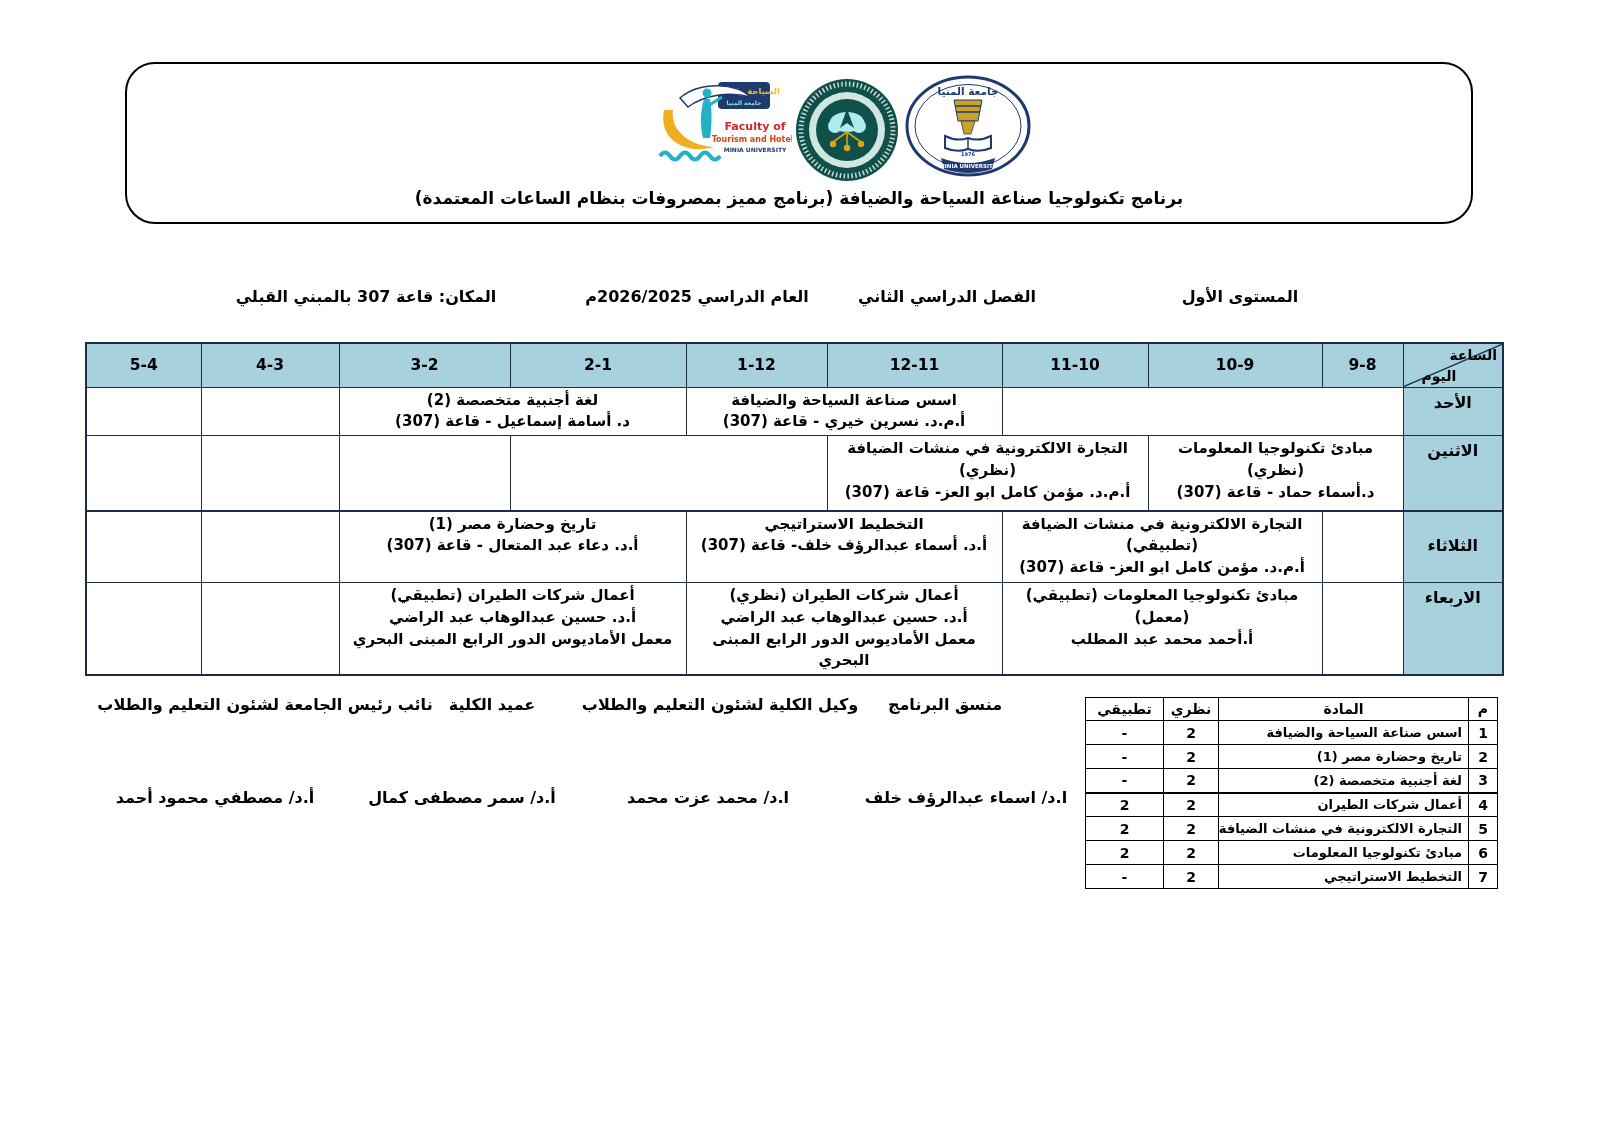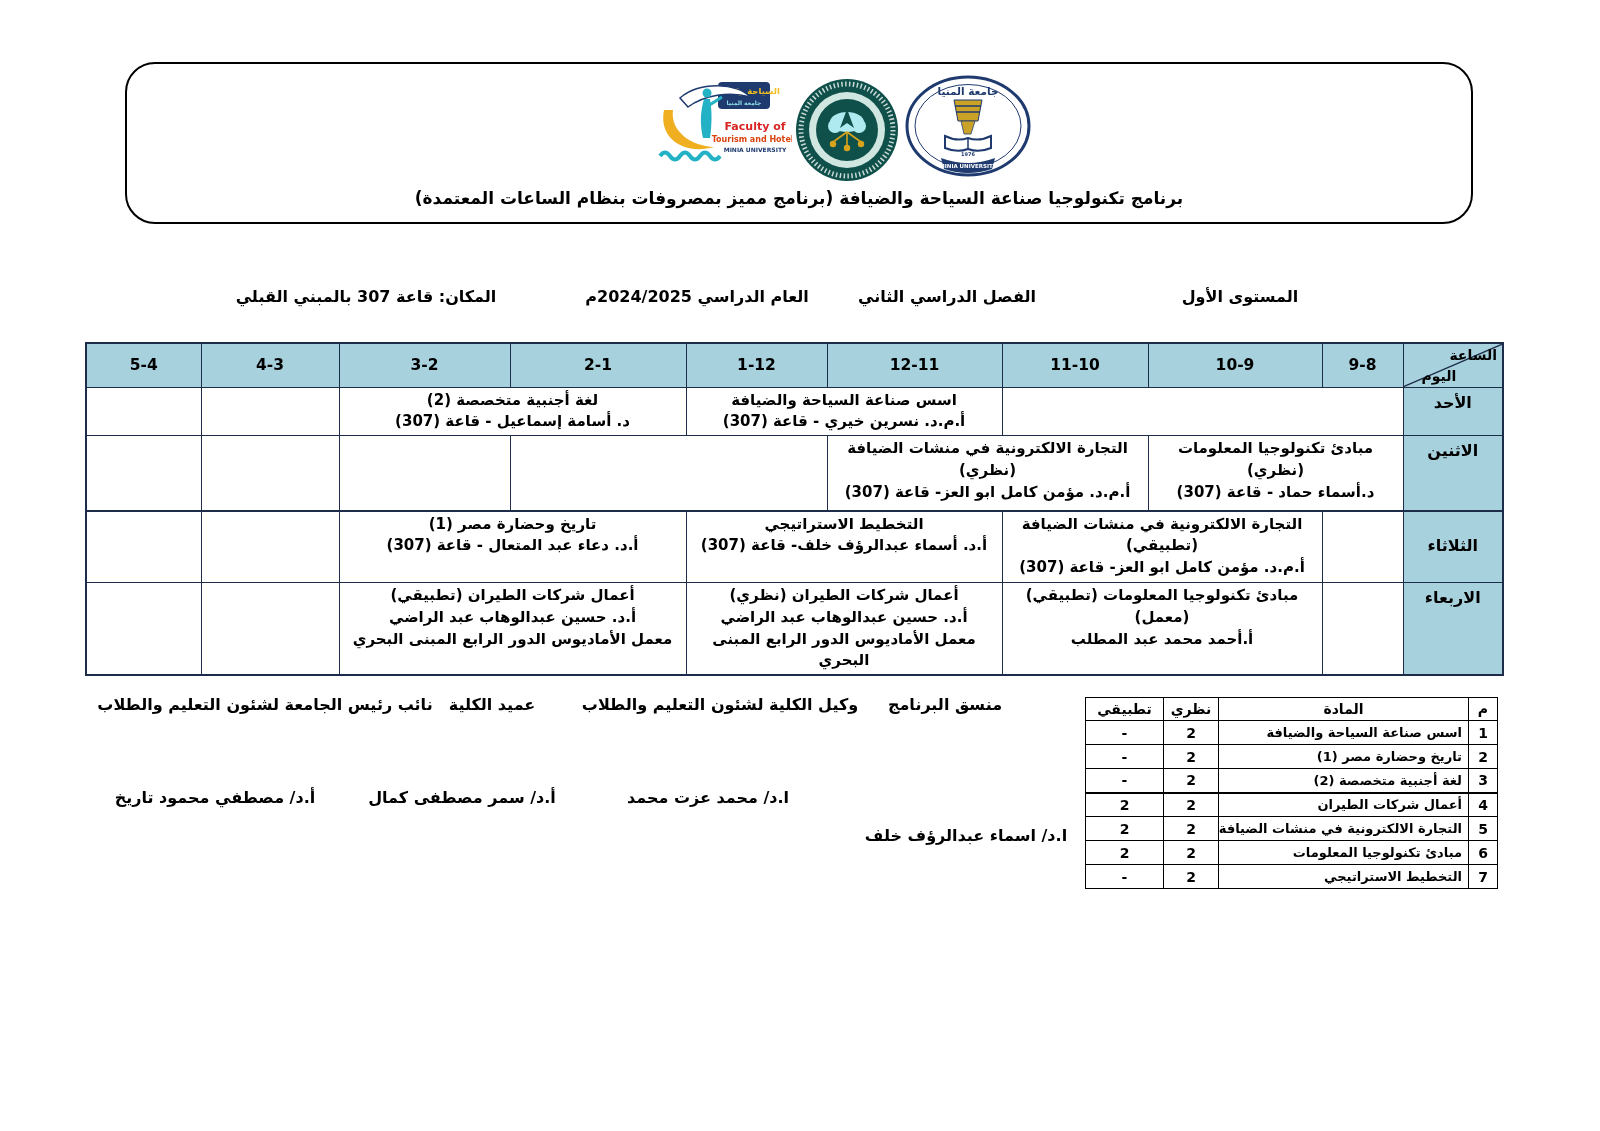--- a/index.html
+++ b/index.html
@@ -50,21 +50,21 @@
   #tt .c-top{position:absolute;top:3px;right:5px;font-size:14px;}
   #tt .c-bottom{position:absolute;bottom:3px;left:18px;font-size:14px;}
   #tt .cl{line-height:1.45;}
 
   
   .sig{position:absolute;transform:translateX(-50%);white-space:nowrap;
     font-weight:bold;font-size:16px;direction:rtl;}
   .sig-title{top:695px;}
   .sig-name{top:788px;}
   .st0{left:945px;} .st1{left:720px;} .st2{left:492px;} .st3{left:265px;}
-  .sn0{left:966px;margin-top:38px;} .sn1{left:708px;} .sn2{left:462px;} .sn3{left:215px;}
+  .sn0{left:966px;} .sn1{left:708px;} .sn2{left:462px;} .sn3{left:215px;}
 
   
   #courses{position:absolute;left:1085px;top:697px;border-collapse:collapse;
     table-layout:fixed;direction:rtl;width:412px;border:1.5px solid #000;}
   #courses th,#courses td{border:1px solid #000;font-weight:bold;text-align:center;
     vertical-align:middle;padding:0 3px;overflow:hidden;white-space:nowrap;}
   #courses thead tr{height:23px;}
   #courses tbody tr{height:24px;}
   #courses thead th{font-size:14px;}
   #courses td.num{font-size:14px;}
@@ -133,21 +133,21 @@
       <text x="63" y="81" text-anchor="middle" font-size="5" font-weight="bold" fill="#1E3A6E">1976</text>
       <path d="M36,83 Q63,93 90,83 L87,94 Q63,102 39,94 Z" fill="#1E3A6E"></path>
       <text x="63" y="93" text-anchor="middle" font-size="5.5" font-weight="bold" fill="#ffffff">MINIA UNIVERSITY</text>
     </svg>
 
     <div class="program-title">برنامج تكنولوجيا صناعة السياحة والضيافة (برنامج مميز بمصروفات بنظام الساعات المعتمدة)</div>
   </div>
 
   <div class="info-item info-level">المستوى الأول</div>
   <div class="info-item info-semester">الفصل الدراسي الثاني</div>
-  <div class="info-item info-year">العام الدراسي 2024/2025م</div>
+  <div class="info-item info-year">العام الدراسي 2026/2025م</div>
   <div class="info-item info-location">المكان: قاعة 307 بالمبني القبلي</div>
 
   <table id="tt" dir="rtl">
     <colgroup>
       <col style="width:100px">
         <col style="width:81px">
         <col style="width:174px">
       <col style="width:146px">
         <col style="width:175px">
         <col style="width:141px">
@@ -252,21 +252,21 @@
   </table>
 
   <div id="sig-layer">
       <div class="sig sig-title st0">منسق البرنامج</div>
       <div class="sig sig-name sn0">ا.د/ اسماء عبدالرؤف خلف</div>
       <div class="sig sig-title st1">وكيل الكلية لشئون التعليم والطلاب</div>
       <div class="sig sig-name sn1">ا.د/ محمد عزت محمد</div>
       <div class="sig sig-title st2">عميد الكلية</div>
       <div class="sig sig-name sn2">أ.د/ سمر مصطفى كمال</div>
       <div class="sig sig-title st3">نائب رئيس الجامعة لشئون التعليم والطلاب</div>
-      <div class="sig sig-name sn3">أ.د/ مصطفي محمود تاريخ</div>
+      <div class="sig sig-name sn3">أ.د/ مصطفي محمود أحمد</div>
     </div>
 
   <table id="courses" dir="rtl">
     <colgroup>
       <col style="width:29px">
         <col style="width:250px">
         <col style="width:55px">
         <col style="width:78px">
     </colgroup>
     <thead>

